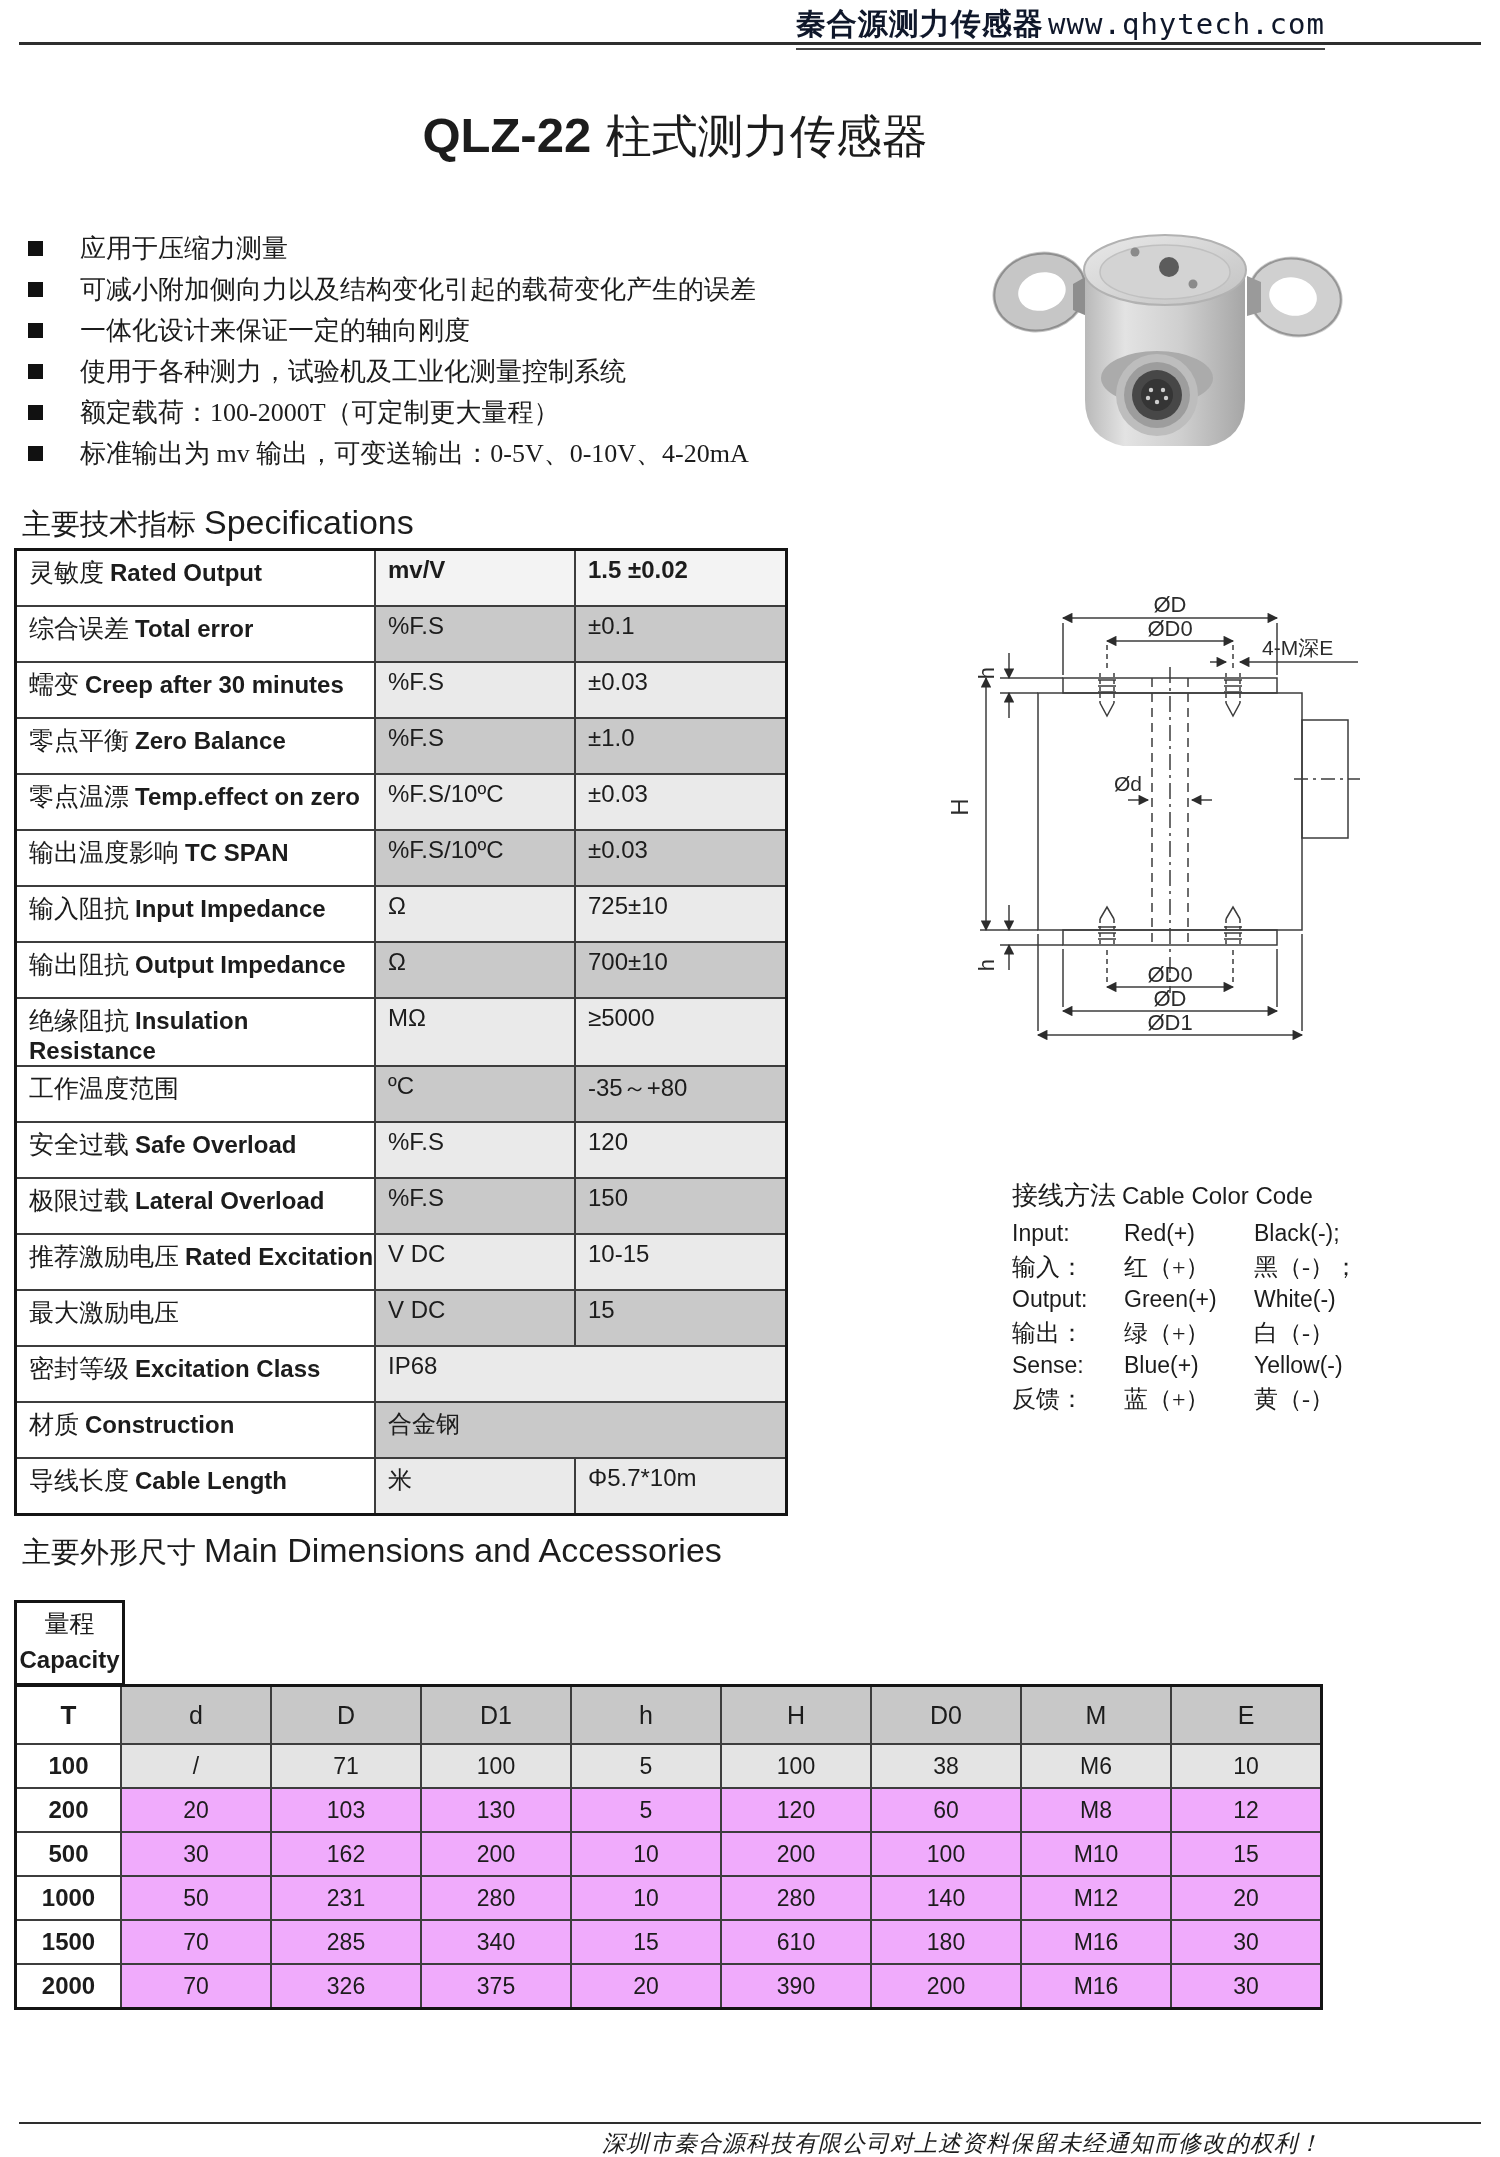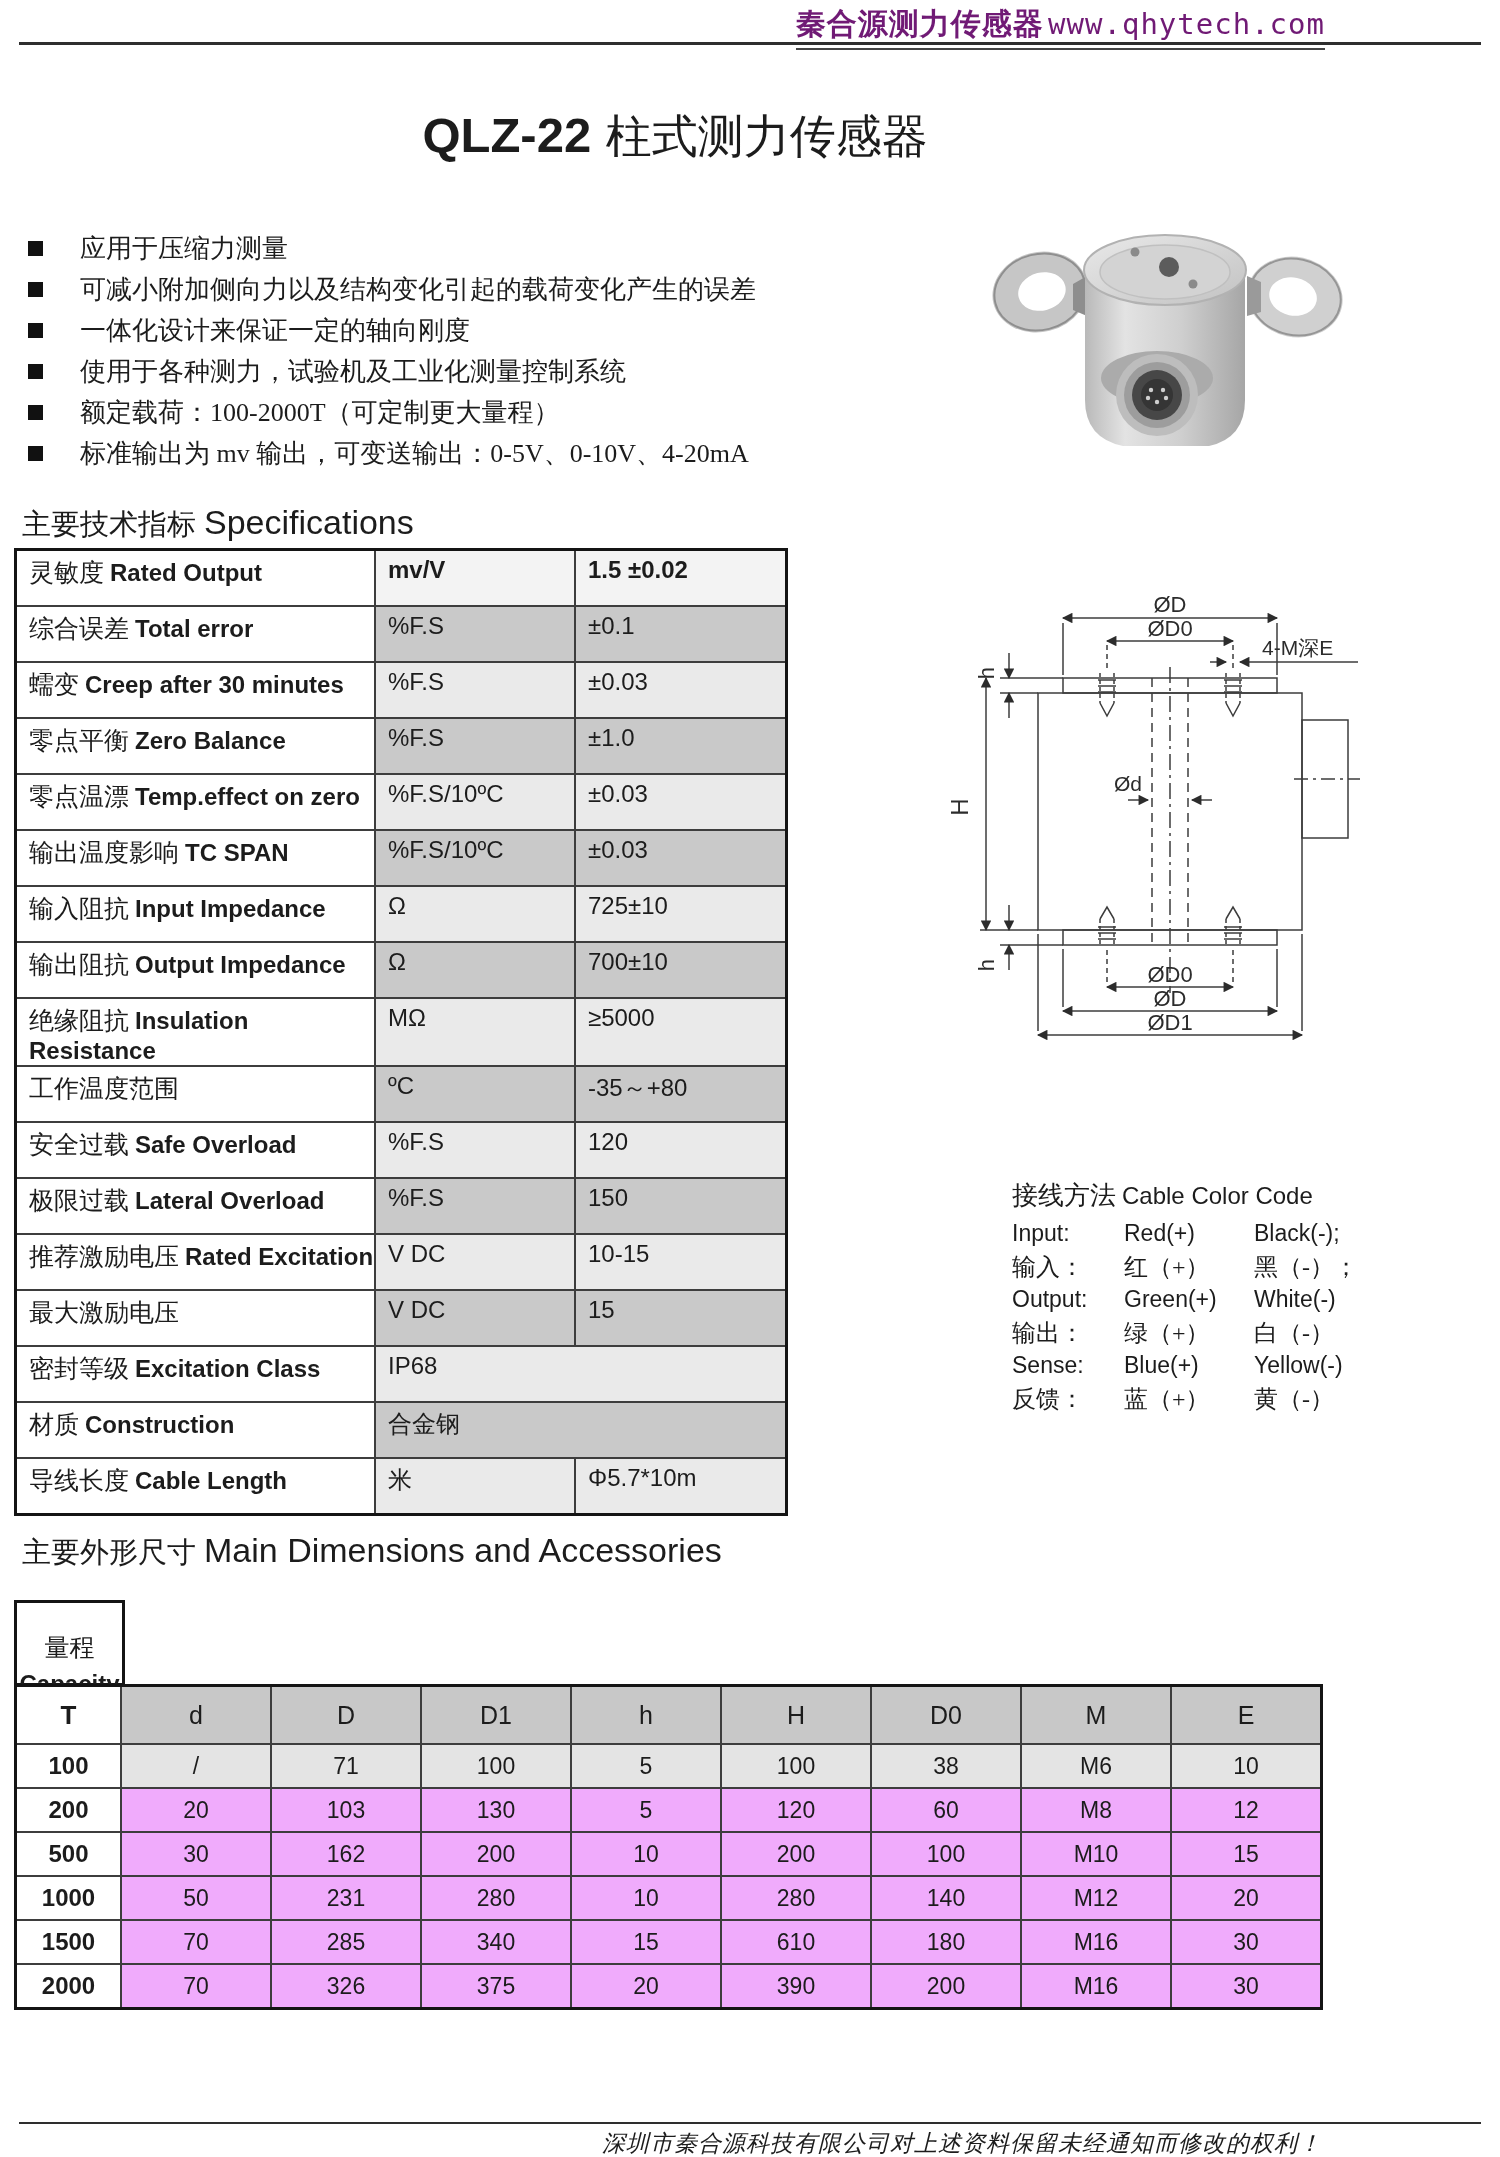--- a/index.html
+++ b/index.html
@@ -3,21 +3,21 @@
 <meta charset="utf-8">
 <style>
   html,body{margin:0;padding:0;}
   body{
     width:1500px;height:2157px;position:relative;background:#ffffff;
     font-family:"Liberation Sans",sans-serif;color:#1c1c1c;overflow:hidden;
   }
   
   .brand{
     position:absolute;top:4px;right:175px;white-space:nowrap;
-    color:#701a75;border-bottom:2px solid #444;padding-bottom:3px;
+    color:#0f172a;border-bottom:2px solid #444;padding-bottom:3px;
   }
   .brand .zh{font-size:30px;font-weight:600;font-family:"Liberation Sans",sans-serif;letter-spacing:1px;}
   .brand .site{font-size:29px;font-family:"DejaVu Sans Mono",monospace;letter-spacing:1px;}
   .rule-top{position:absolute;top:42px;left:19px;width:1462px;height:3px;background:#2e2e2e;}
   
   .doc-title{position:absolute;top:106px;left:0;width:1350px;text-align:center;white-space:nowrap;}
   .doc-title .model{font-size:49px;font-weight:bold;font-family:"Liberation Sans",sans-serif;}
   .doc-title .prod{font-size:46px;font-weight:400;font-family:"Liberation Serif",serif;margin-left:10px;}
   
   .features{position:absolute;top:228px;left:28px;}
@@ -49,21 +49,21 @@
   .wiring .wt .zh{font-size:26px;font-family:"Liberation Serif",serif;}
   .wiring .wt .en{font-size:24px;font-family:"Liberation Sans",sans-serif;margin-left:6px;}
   .wrow{display:grid;grid-template-columns:112px 130px 118px;height:33px;align-items:center;white-space:nowrap;}
   .wrow span{font-size:23px;}
   .wrow.cjk span{font-size:24px;font-family:"Liberation Serif",serif;}
   
   .capbox{
     position:absolute;top:1600px;left:14px;width:105px;height:76px;border:3px solid #141414;
     text-align:center;padding-top:4px;
   }
-  .capbox .zh{display:block;font-size:25px;font-family:"Liberation Serif",serif;margin-top:24px;}
+  .capbox .zh{display:block;font-size:25px;font-family:"Liberation Serif",serif;}
   .capbox .en{display:block;font-size:24px;font-weight:bold;margin-top:6px;}
   .dims{position:absolute;top:1684px;left:14px;border:3px solid #141414;}
   .dims th,.dims td{border:2px solid #3d3d3d;text-align:center;box-sizing:content-box;}
   .dims th{height:54px;font-size:25px;font-weight:normal;background:#c8c8c8;width:146px;}
   .dims th.tcol{width:101px;background:#ffffff;font-weight:bold;font-size:26px;}
   .dims td{height:40px;font-size:23px;background:#f0abfc;}
   .dims td.tcol{background:#ffffff;font-weight:bold;font-size:24px;}
   .dims tr.firstrow td{background:#e4e4e4;}
   .dims tr.firstrow td.tcol{background:#ffffff;}
   

